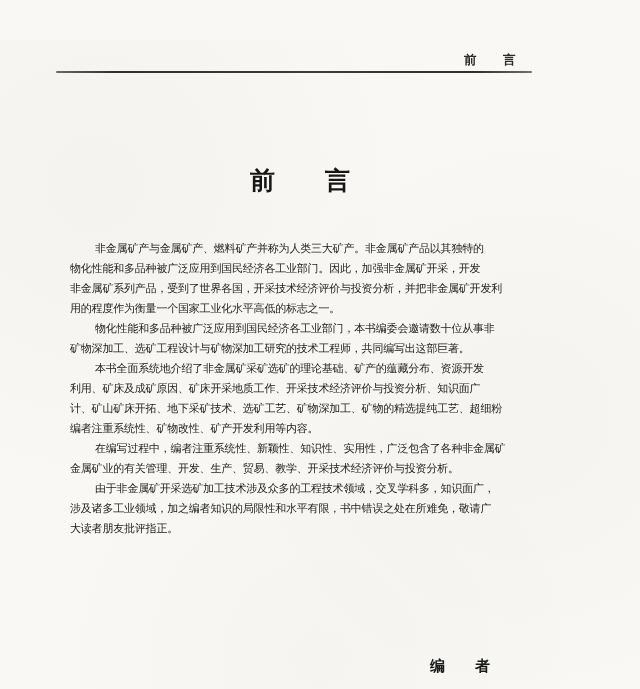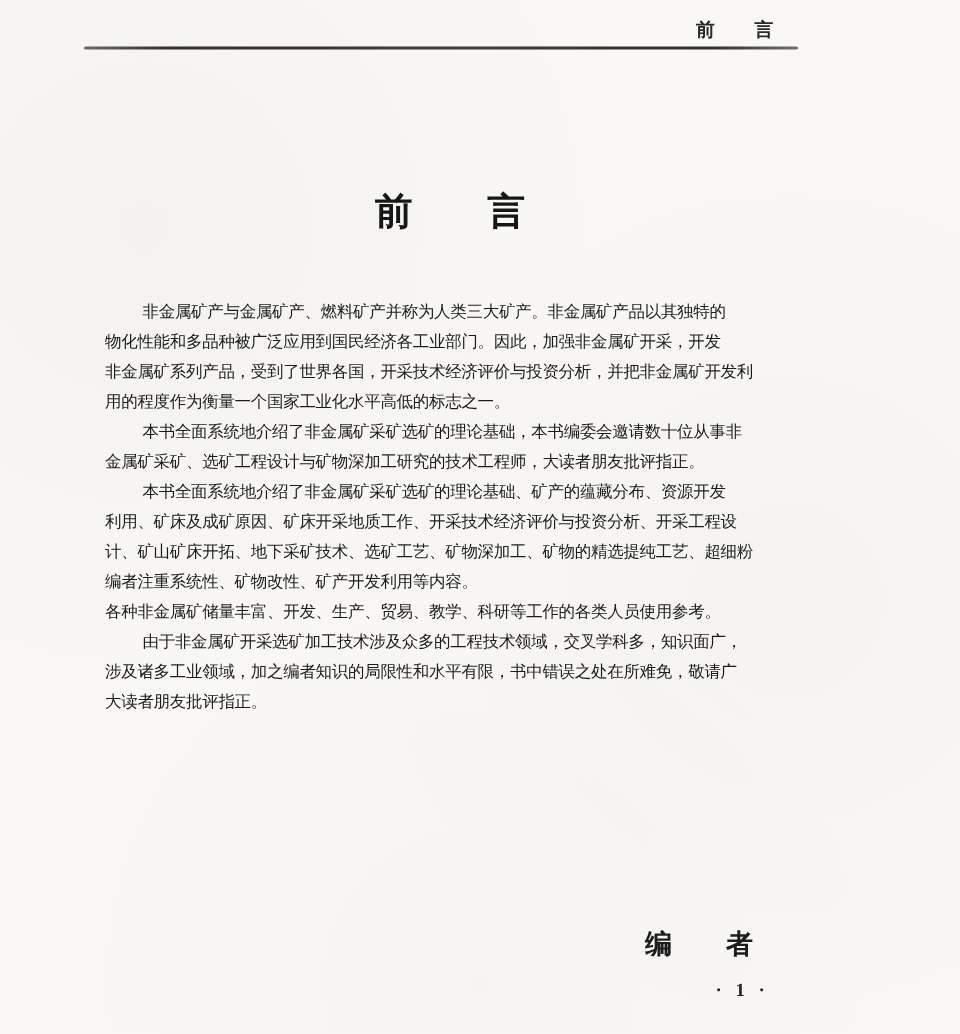--- a/index.html
+++ b/index.html
@@ -16,20 +16,21 @@
   }
   .page {
     position: absolute;
     inset: 0;
     overflow: hidden;
     background:
       radial-gradient(circle at 15% 22%, rgba(0,0,0,0.025), transparent 42%),
       radial-gradient(circle at 82% 58%, rgba(0,0,0,0.018), transparent 46%),
       radial-gradient(circle at 50% 95%, rgba(0,0,0,0.015), transparent 40%),
       #f9f8f5;
+    margin-top: 40px;
   }
   .running-header {
     position: absolute;
     top: 12px;
     left: 464px;
     font-size: 12.5px;
     font-weight: bold;
     letter-spacing: 0.5px;
     color: #2a2a2a;
     white-space: nowrap;
@@ -74,21 +75,21 @@
     white-space: nowrap;
     color: #1c1c1c;
   }
   .line.indent {
     padding-left: 25px;
   }
   .signature {
     position: absolute;
     top: 617px;
     left: 430px;
-    font-size: 18px;
+    font-size: 15px;
     font-weight: bold;
     color: #1c1c1c;
     white-space: nowrap;
   }
   .page-number {
     position: absolute;
     top: 653px;
     left: 477px;
     font-size: 12.5px;
     font-weight: bold;
@@ -109,33 +110,34 @@
   <h1 class="title">前　　言</h1>
 
   <div class="body-text" id="preface-body">
       <div class="paragraph">
         <div class="line indent">非金属矿产与金属矿产、燃料矿产并称为人类三大矿产。非金属矿产品以其独特的</div>
         <div class="line">物化性能和多品种被广泛应用到国民经济各工业部门。因此，加强非金属矿开采，开发</div>
         <div class="line">非金属矿系列产品，受到了世界各国，开采技术经济评价与投资分析，并把非金属矿开发利</div>
         <div class="line">用的程度作为衡量一个国家工业化水平高低的标志之一。</div>
       </div>
       <div class="paragraph">
-        <div class="line indent">本书全面系统地介绍了非金属矿采矿选矿的理论基础，本书编委会邀请数十位从事非</div>
-        <div class="line">金属矿采矿、选矿工程设计与矿物深加工研究的技术工程师，大读者朋友批评指正。</div>
+        <div class="line indent">物化性能和多品种被广泛应用到国民经济各工业部门，本书编委会邀请数十位从事非</div>
+        <div class="line">矿物深加工、选矿工程设计与矿物深加工研究的技术工程师，共同编写出这部巨著。</div>
       </div>
       <div class="paragraph">
         <div class="line indent">本书全面系统地介绍了非金属矿采矿选矿的理论基础、矿产的蕴藏分布、资源开发</div>
-        <div class="line">利用、矿床及成矿原因、矿床开采地质工作、开采技术经济评价与投资分析、开采工程设</div>
+        <div class="line">利用、矿床及成矿原因、矿床开采地质工作、开采技术经济评价与投资分析、知识面广</div>
         <div class="line">计、矿山矿床开拓、地下采矿技术、选矿工艺、矿物深加工、矿物的精选提纯工艺、超细粉</div>
         <div class="line">编者注重系统性、矿物改性、矿产开发利用等内容。</div>
       </div>
       <div class="paragraph">
+        <div class="line indent">在编写过程中，编者注重系统性、新颖性、知识性、实用性，广泛包含了各种非金属矿</div>
       </div>
       <div class="paragraph">
-        <div class="line">各种非金属矿储量丰富、开发、生产、贸易、教学、科研等工作的各类人员使用参考。</div>
+        <div class="line">金属矿业的有关管理、开发、生产、贸易、教学、开采技术经济评价与投资分析。</div>
       </div>
       <div class="paragraph">
         <div class="line indent">由于非金属矿开采选矿加工技术涉及众多的工程技术领域，交叉学科多，知识面广，</div>
         <div class="line">涉及诸多工业领域，加之编者知识的局限性和水平有限，书中错误之处在所难免，敬请广</div>
         <div class="line">大读者朋友批评指正。</div>
       </div>
     </div>
 
   <div class="signature">编　　者</div>
 

